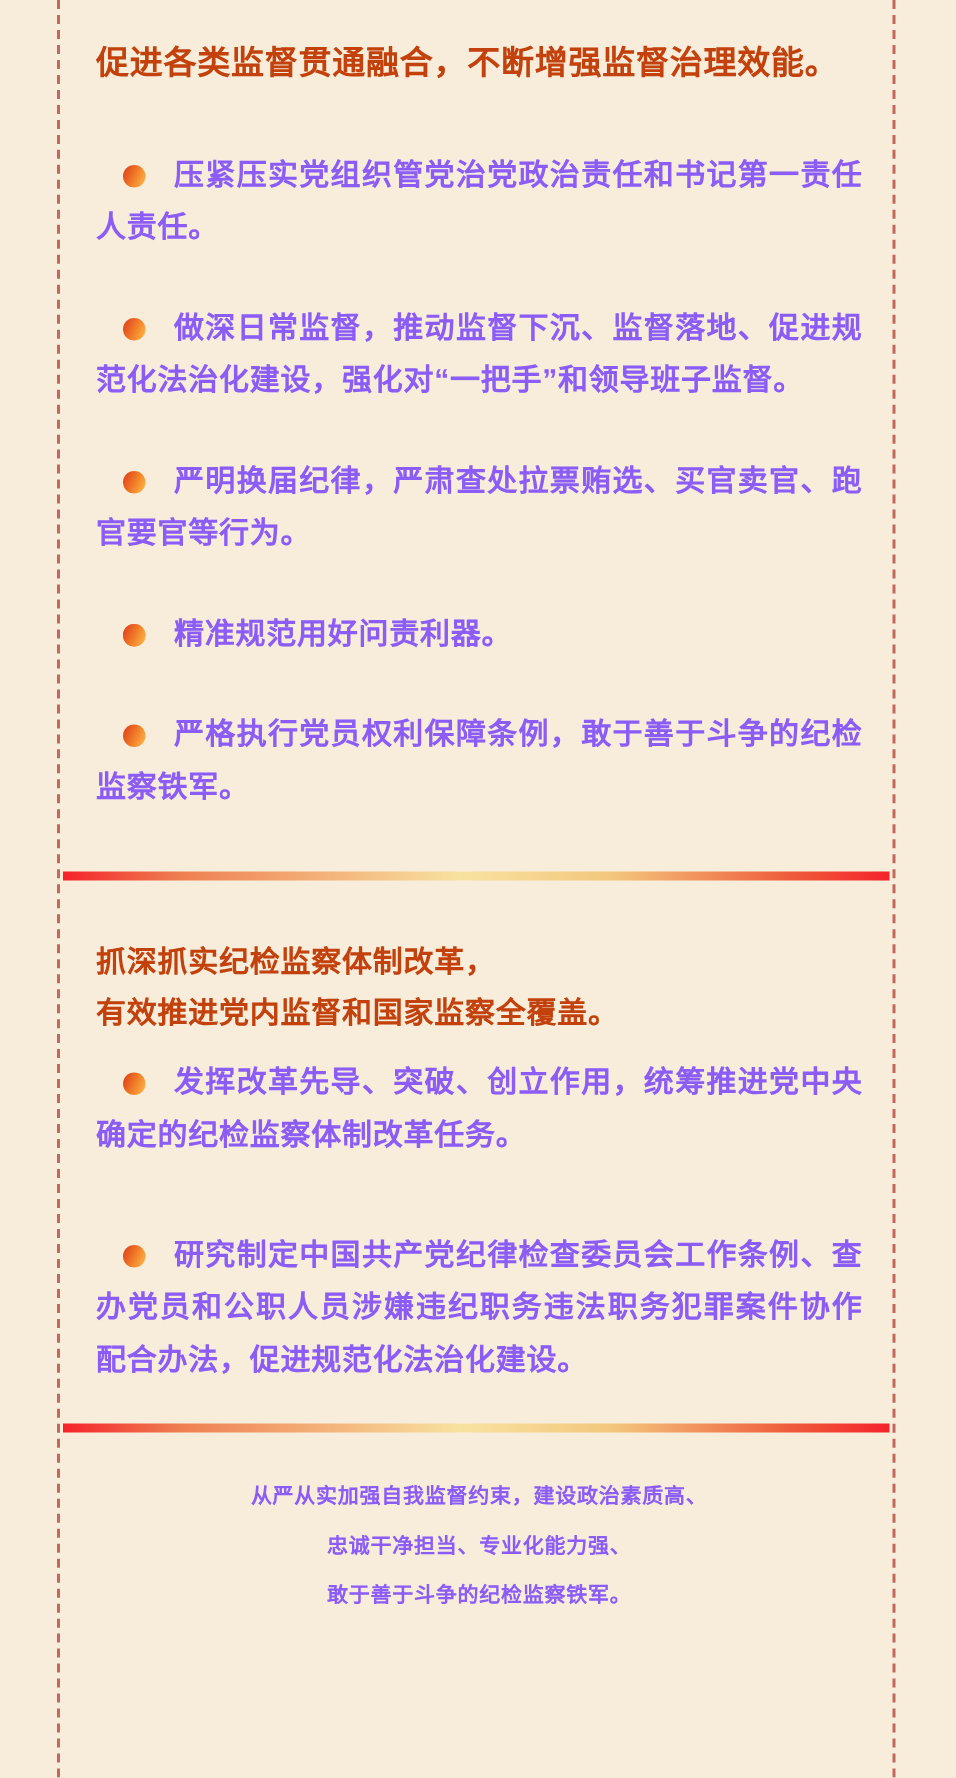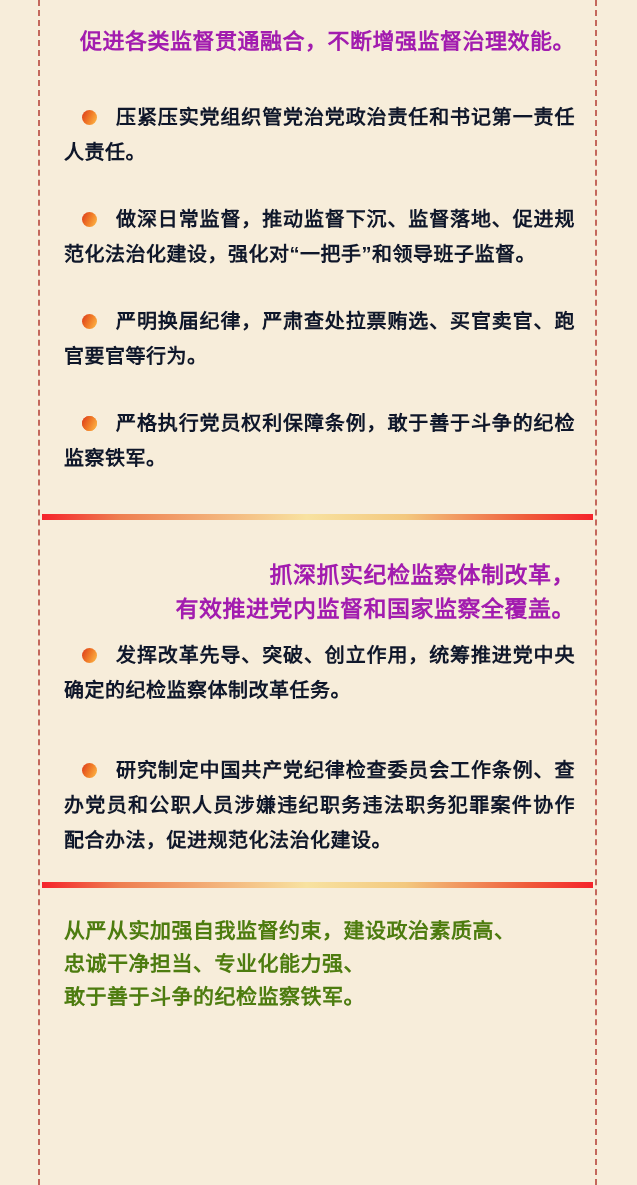--- a/index.html
+++ b/index.html
@@ -24,32 +24,32 @@
   }
   .dash-line.left  { left: 38px; }
   .dash-line.right { left: 595px; }
 
   .content {
     position: relative;
     padding: 0 62px 0 64px;
   }
 
   .heading {
-    color: #a21caf;
+    color: #c2410c;
     font-weight: bold;
-    text-align: right;
+    text-align: left;
     white-space: pre-line;
     letter-spacing: 0.5px;
   }
   .heading.h1 { font-size: 22px; line-height: 24px; margin-top: 30px; }
-  .heading.h2 { font-size: 23px; line-height: 34px; margin-top: 38px; }
+  .heading.h2 { font-size: 20px; line-height: 34px; margin-top: 38px; }
 
   .bullet {
     position: relative;
-    color: #0f172a;
+    color: #8b5cf6;
     font-size: 20px;
     font-weight: bold;
     line-height: 35px;
     letter-spacing: 0.5px;
     text-indent: 52px;
     text-align: justify;
   }
   .bullet .dot {
     position: absolute;
     left: 18px;
@@ -70,26 +70,26 @@
     margin-right: -18px;
     background: linear-gradient(90deg,
       #f5232b 0%, #ee7e50 14%, #f8e2a0 48%,
       #f3c87e 66%, #ef5b3a 88%, #f5232b 100%);
   }
   .divider.d1 { margin-top: 38px; }
   .divider.d2 { margin-top: 24px; }
 
   .footer-text {
     margin-top: 26px;
-    color: #4d7c0f;
-    font-size: 21px;
+    color: #8b5cf6;
+    font-size: 14px;
     font-weight: bold;
     line-height: 33px;
     letter-spacing: 0.5px;
-    text-align: left;
+    text-align: center;
     white-space: pre-line;
   }
 </style>
 </head>
 <body>
 
 <div class="sheet">
   <div class="dash-line left"></div>
   <div class="dash-line right"></div>
 
@@ -109,20 +109,24 @@
 
     <div class="bullet m-std">
       <span class="dot"></span>
       <span>严明换届纪律，严肃查处拉票贿选、买官卖官、跑官要官等行为。</span>
     </div>
 
     <div class="bullet m-std">
       <span class="dot"></span>
     </div>
 
+    <div class="bullet m-std">
+      <span class="dot"></span>
+      <span>精准规范用好问责利器。</span>
+    </div>
 
     <div class="bullet m-std">
       <span class="dot"></span>
       <span>严格执行党员权利保障条例，敢于善于斗争的纪检监察铁军。</span>
     </div>
 
     <div class="divider d1"></div>
 
     <div class="heading h2">抓深抓实纪检监察体制改革，
 有效推进党内监督和国家监察全覆盖。</div>

